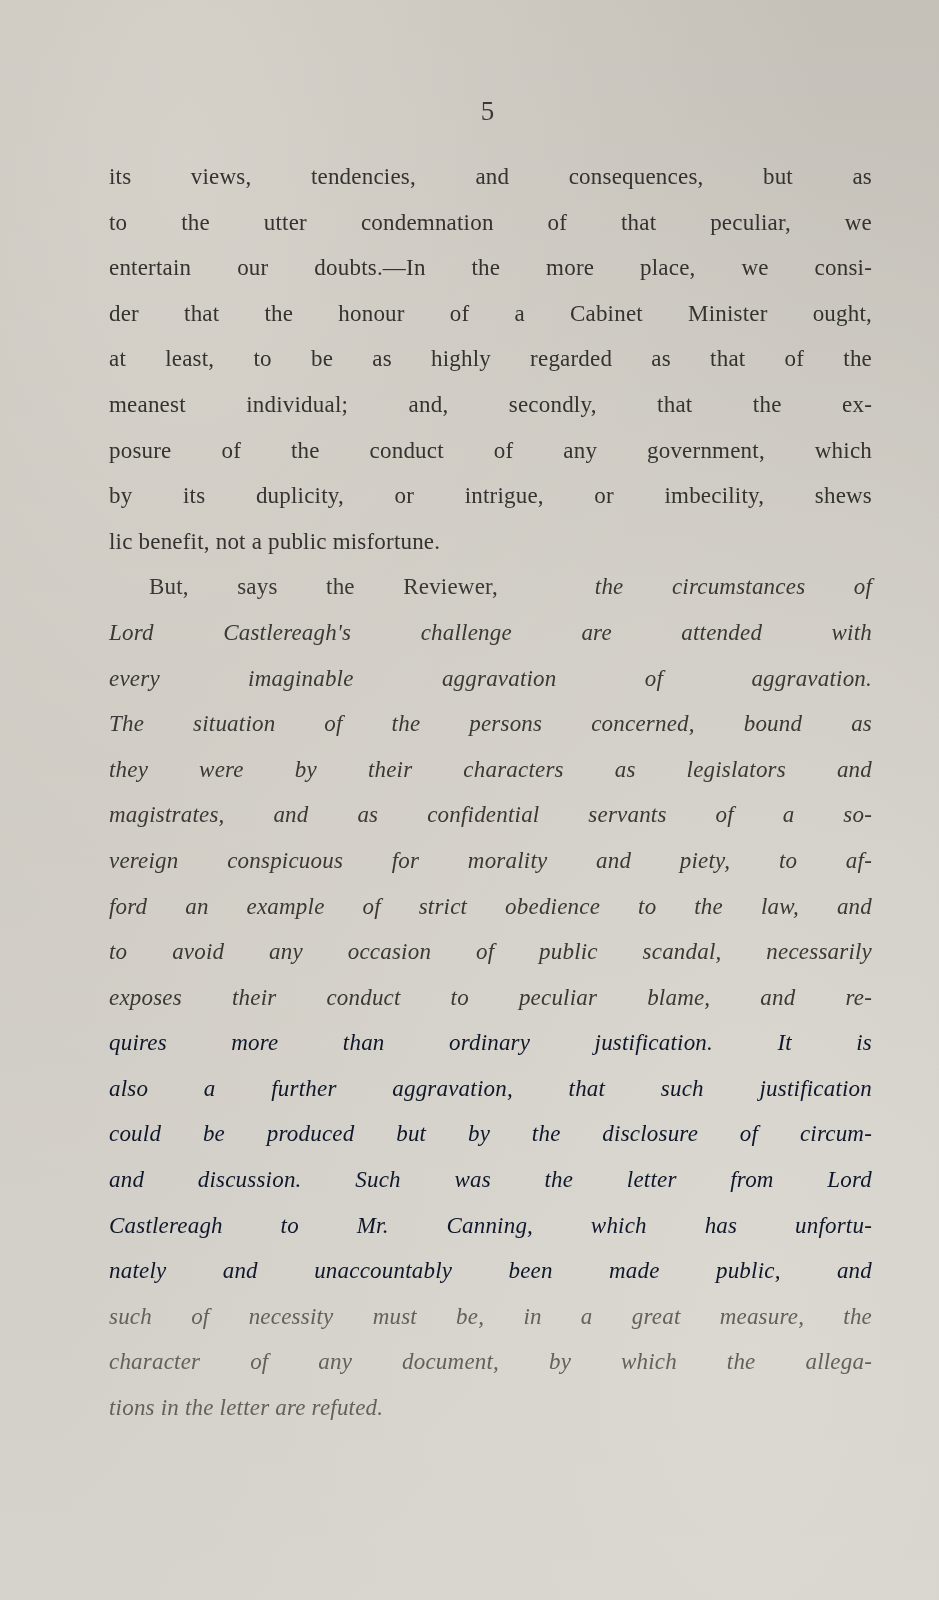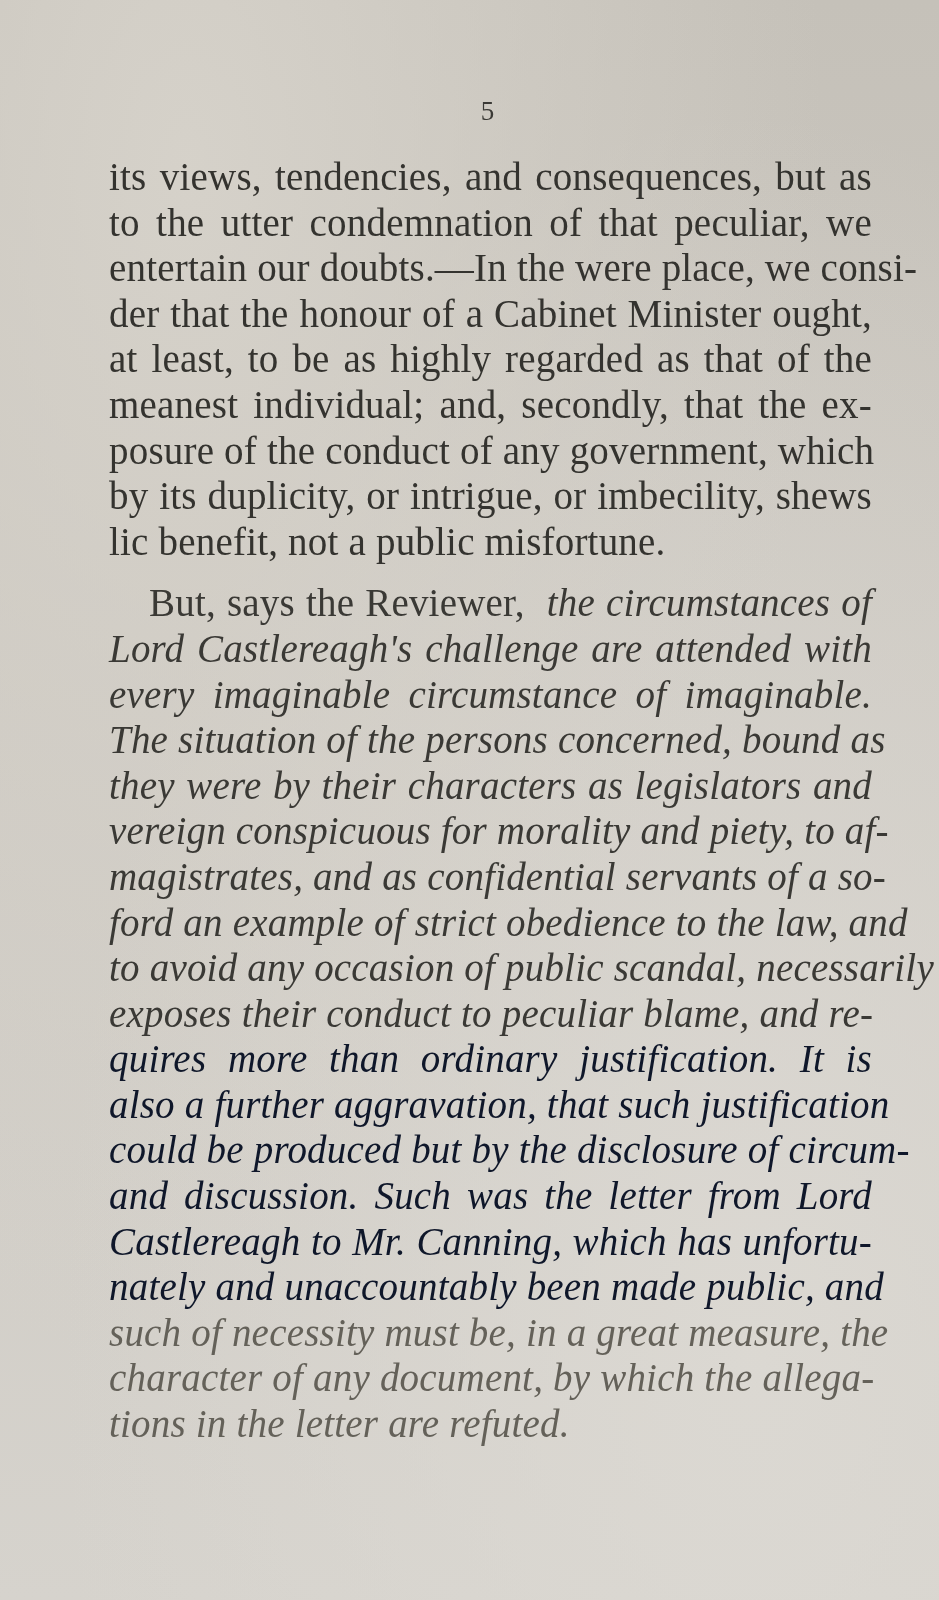--- a/index.html
+++ b/index.html
@@ -35,32 +35,31 @@
     .text-block {
       position: absolute;
       top: 154px;
       left: 109px;
       width: 763px;
     }
     .line {
       display: block;
       height: 45.6px;
       line-height: 45.6px;
-      font-size: 39px;
+      font-size: 23px;
       white-space: nowrap;
       text-align: justify;
       text-align-last: justify;
       letter-spacing: 0.2px;
     }
     .line.last {
       text-align-last: left;
     }
     .line.indent {
       padding-left: 40px;
-      margin-top: 16px;
     }
     .italic {
       font-style: italic;
     }
     .roman {
       font-style: normal;
     }
     .p1 { color: #34332f; }
     .p2 { color: #3a3935; }
     .fade1 { color: #0f172a; }
@@ -71,37 +70,37 @@
 <body>
 
 <div class="page">
   <div class="page-number">5</div>
 
   <div class="text-block">
 
     <div class="paragraph p1">
       <span class="line">its views, tendencies, and consequences, but as</span>
       <span class="line">to the utter condemnation of that peculiar, we</span>
-      <span class="line">entertain our doubts.—In the were place, we consi-</span>
+      <span class="line">entertain our doubts.—In the more place, we consi-</span>
       <span class="line">der that the honour of a Cabinet Minister ought,</span>
       <span class="line">at least, to be as highly regarded as that of the</span>
       <span class="line">meanest individual; and, secondly, that the ex-</span>
       <span class="line">posure of the conduct of any government, which</span>
       <span class="line">by its duplicity, or intrigue, or imbecility, shews</span>
       <span class="line last">lic benefit, not a public misfortune.</span>
     </div>
 
     <div class="paragraph p2">
       <span class="line indent"><span class="roman">But, says the Reviewer,</span>&nbsp;&nbsp;<span class="italic">the circumstances of</span></span>
       <span class="line italic">Lord Castlereagh's challenge are attended with</span>
-      <span class="line italic">every imaginable circumstance of imaginable.</span>
+      <span class="line italic">every imaginable aggravation of aggravation.</span>
       <span class="line italic">The situation of the persons concerned, bound as</span>
       <span class="line italic">they were by their characters as legislators and</span>
+      <span class="line italic">magistrates, and as confidential servants of a so-</span>
       <span class="line italic">vereign conspicuous for morality and piety, to af-</span>
-      <span class="line italic">magistrates, and as confidential servants of a so-</span>
       <span class="line italic">ford an example of strict obedience to the law, and</span>
       <span class="line italic">to avoid any occasion of public scandal, necessarily</span>
       <span class="line italic">exposes their conduct to peculiar blame, and re-</span>
       <span class="line italic fade1">quires more than ordinary justification.  It is</span>
       <span class="line italic fade1">also a further aggravation, that such justification</span>
       <span class="line italic fade1">could be produced but by the disclosure of circum-</span>
       <span class="line italic fade2">and discussion.  Such was the letter from Lord</span>
       <span class="line italic fade2">Castlereagh to Mr. Canning, which has unfortu-</span>
       <span class="line italic fade2">nately and unaccountably been made public, and</span>
       <span class="line italic fade3">such of necessity must be, in a great measure, the</span>

